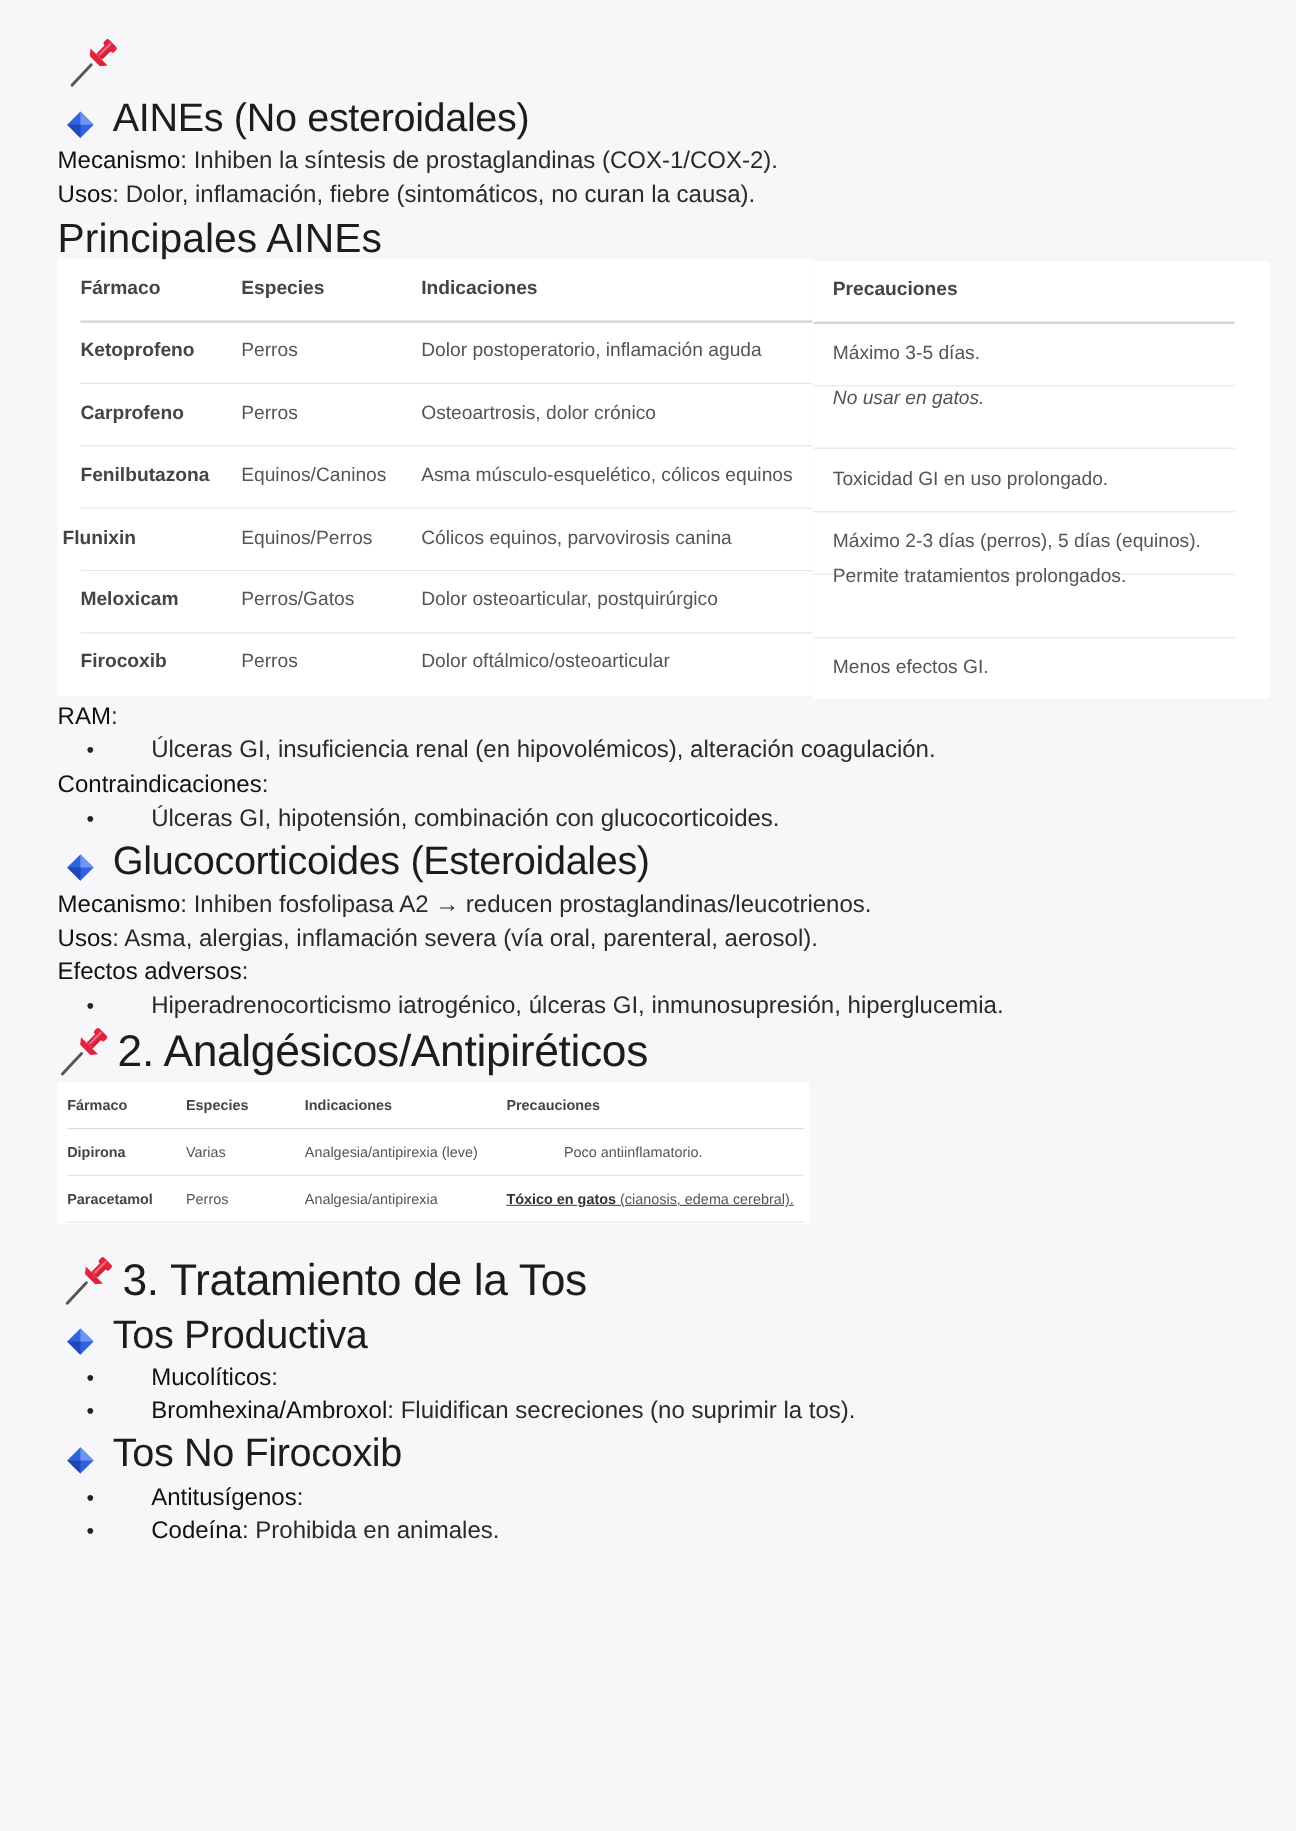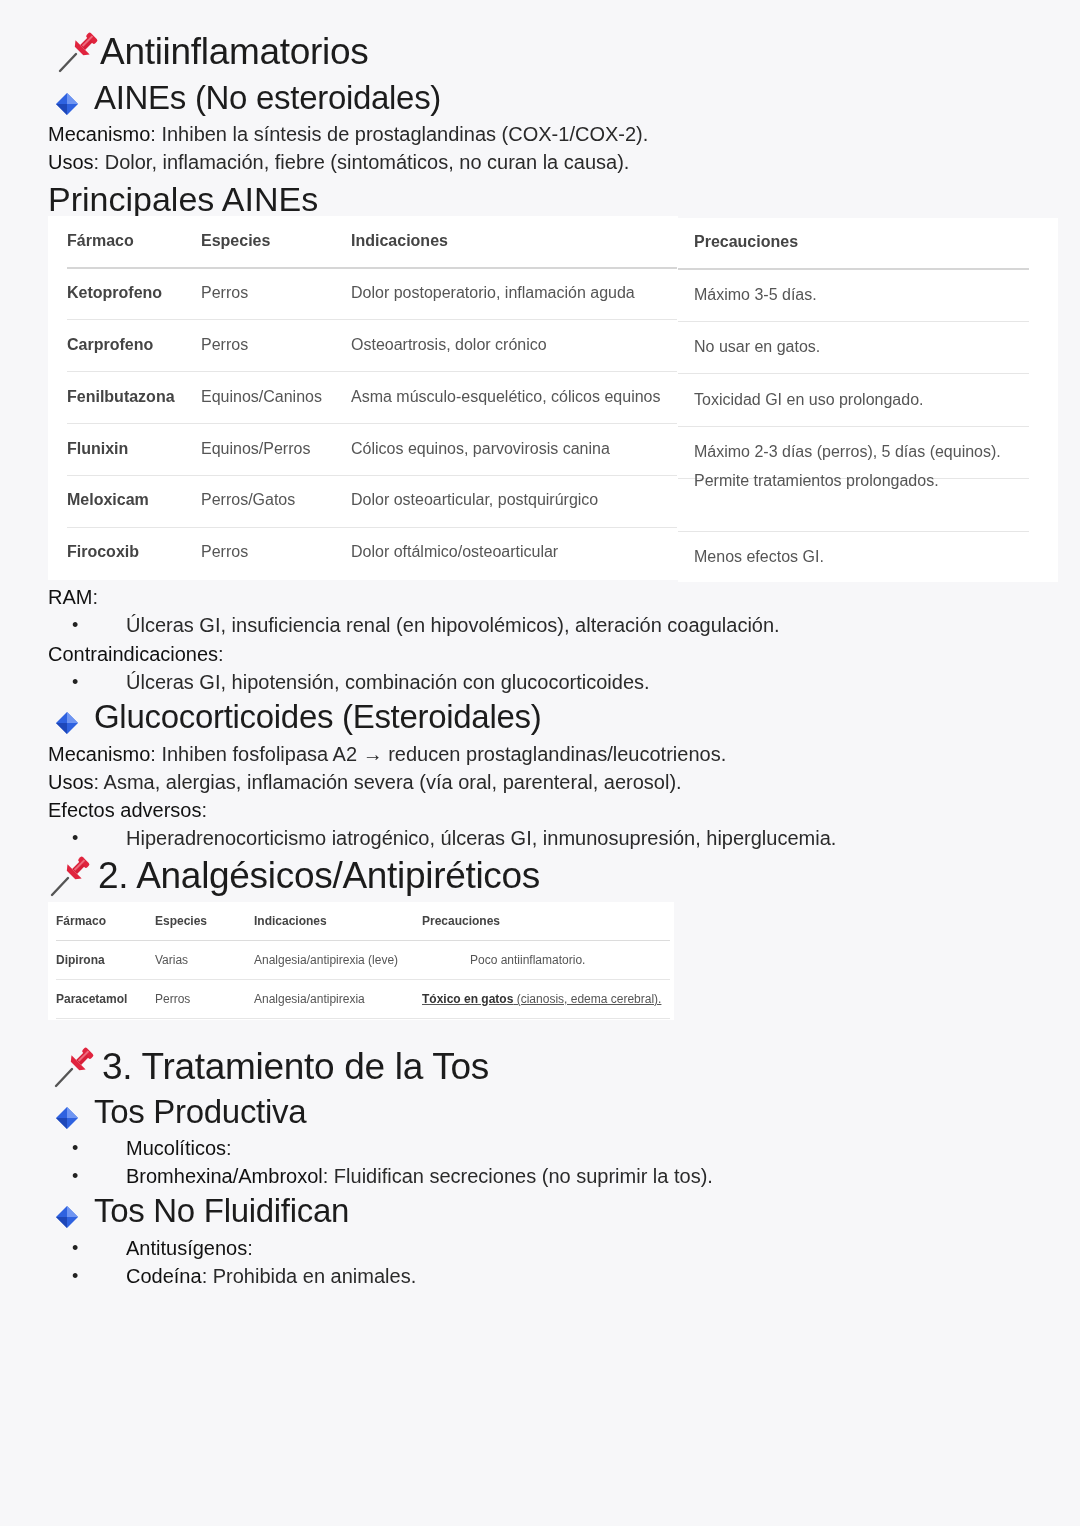--- a/index.html
+++ b/index.html
@@ -74,21 +74,20 @@
     </symbol>
   </defs>
 </svg>
 
 <div class="page">
 
   <div class="h1" style="top:30px;">
     <svg class="pin">
         <use href="#pin"></use>
       </svg>
-    <span>Antiinflamatorios</span>
   </div>
 
   <div class="h2" style="top:79px;">
     <svg class="diamond">
         <use href="#diamond"></use>
       </svg>
     <span>AINEs (No esteroidales)</span>
   </div>
 
   <div class="line" style="top:123px;">
@@ -116,32 +115,32 @@
     <span class="c1" style="left:67px; top:284px;">Ketoprofeno</span>
     <span class="c" style="left:201px; top:284px;">Perros</span>
     <span class="c" style="left:351px; top:284px;">Dolor postoperatorio, inflamación aguda</span>
     <span class="c" style="left:694px; top:286px;">Máximo 3-5 días.</span>
     <div class="hline" style="left:67px; top:319px; width:610px;"></div>
     <div class="hline" style="left:678px; top:321px; width:351px;"></div>
 
     <span class="c1" style="left:67px; top:336px;">Carprofeno</span>
     <span class="c" style="left:201px; top:336px;">Perros</span>
     <span class="c" style="left:351px; top:336px;">Osteoartrosis, dolor crónico</span>
-    <span class="c" style="left:694px; top:338px;">No usar en gatos.</span>
+    <span class="c" style="left:694px; top:324px;font-style:italic;">No usar en gatos.</span>
     <div class="hline" style="left:67px; top:371px; width:610px;"></div>
     <div class="hline" style="left:678px; top:373px; width:351px;"></div>
 
     <span class="c1" style="left:67px; top:388px;">Fenilbutazona</span>
     <span class="c" style="left:201px; top:388px;">Equinos/Caninos</span>
     <span class="c" style="left:351px; top:388px;">Asma músculo-esquelético, cólicos equinos</span>
     <span class="c" style="left:694px; top:391px;">Toxicidad GI en uso prolongado.</span>
     <div class="hline" style="left:67px; top:423px; width:610px;"></div>
     <div class="hline" style="left:678px; top:426px; width:351px;"></div>
 
-    <span class="c1" style="left:67px; top:440px;">Flunixin</span>
+    <span class="c1" style="left:52px; top:440px;">Flunixin</span>
     <span class="c" style="left:201px; top:440px;">Equinos/Perros</span>
     <span class="c" style="left:351px; top:440px;">Cólicos equinos, parvovirosis canina</span>
     <span class="c" style="left:694px; top:443px;">Máximo 2-3 días (perros), 5 días (equinos).</span>
     <div class="hline" style="left:67px; top:475px; width:610px;"></div>
     <div class="hline" style="left:678px; top:478px; width:351px;"></div>
 
     <span class="c1" style="left:67px; top:491px;">Meloxicam</span>
     <span class="c" style="left:201px; top:491px;">Perros/Gatos</span>
     <span class="c" style="left:351px; top:491px;">Dolor osteoarticular, postquirúrgico</span>
     <span class="c" style="left:694px; top:472px;">Permite tratamientos prolongados.</span>
@@ -237,21 +236,21 @@
   </div>
   <div class="bullet" style="top:1165px;">
     <span class="dot">•</span>
     <span><b>Bromhexina/Ambroxol</b><span>: Fluidifican secreciones (no suprimir la tos).</span></span>
   </div>
 
   <div class="h2" style="top:1192px;">
     <svg class="diamond">
         <use href="#diamond"></use>
       </svg>
-    <span>Tos No Fluidifican</span>
+    <span>Tos No Firocoxib</span>
   </div>
   <div class="bullet" style="top:1237px;">
     <span class="dot">•</span>
     <span><b>Antitusígenos</b><span>:</span></span>
   </div>
   <div class="bullet" style="top:1265px;">
     <span class="dot">•</span>
     <span><b>Codeína</b><span>: Prohibida en animales.</span></span>
   </div>
 

